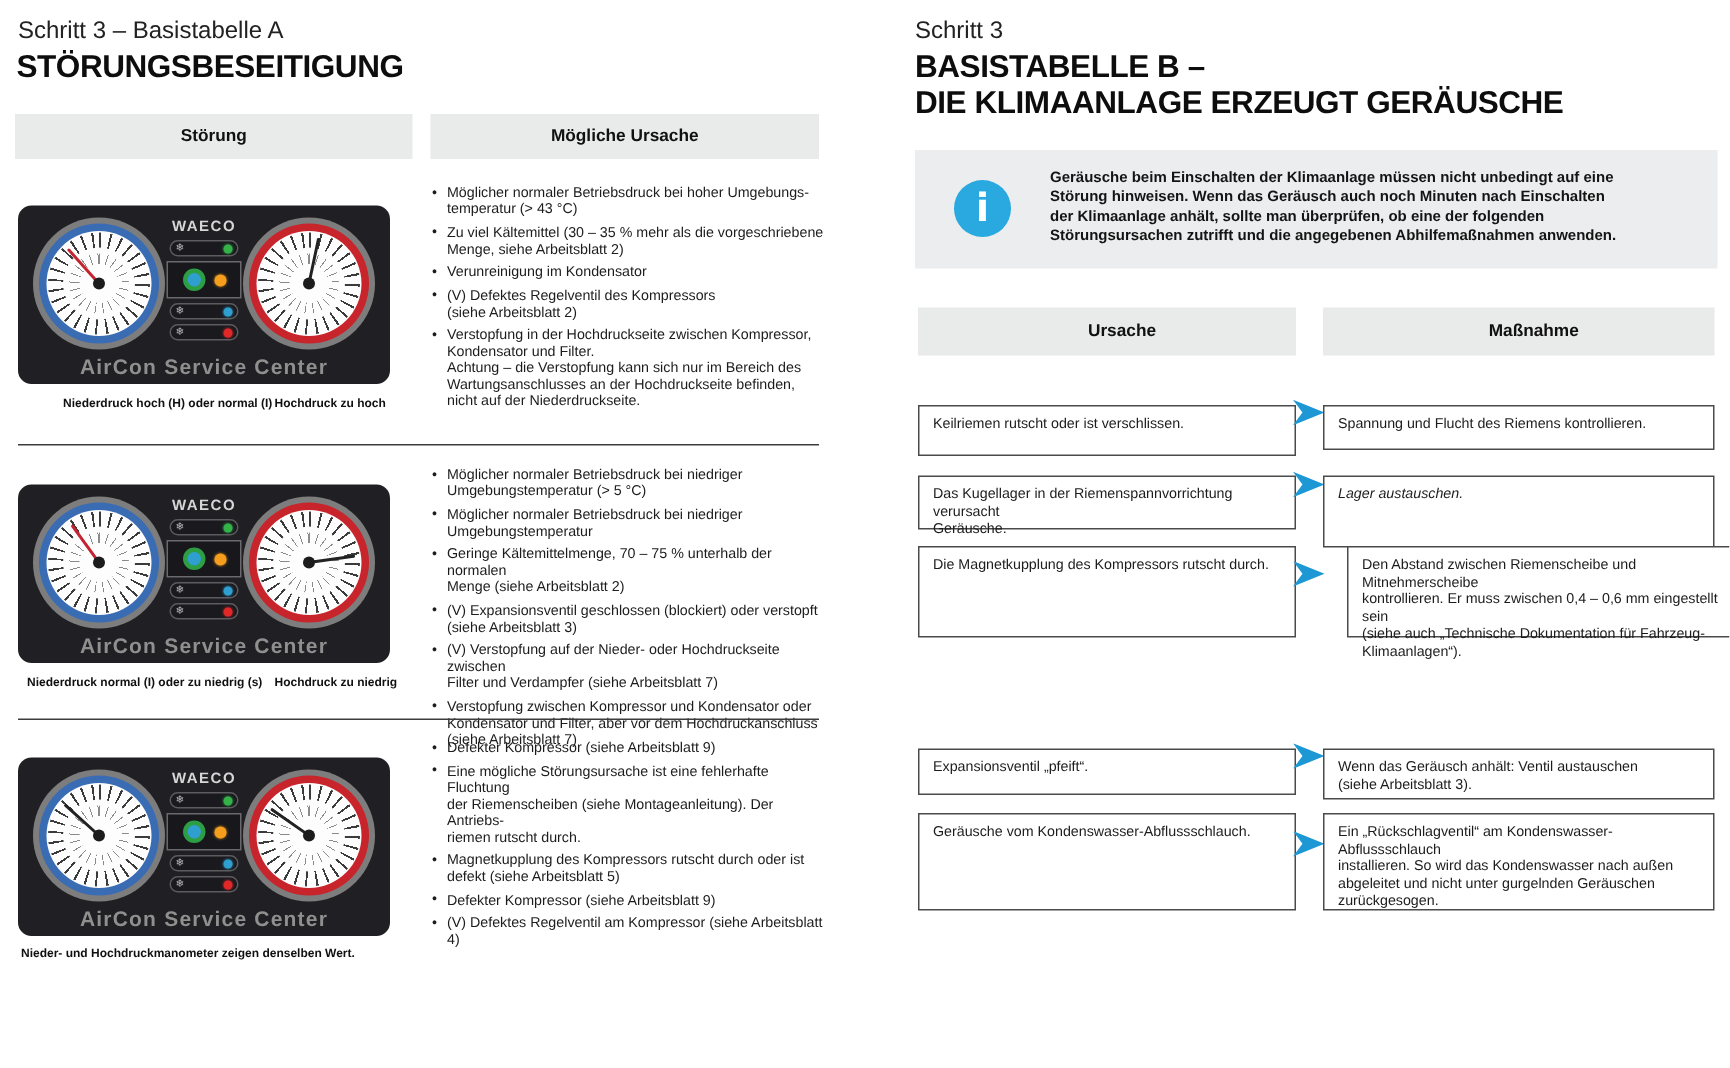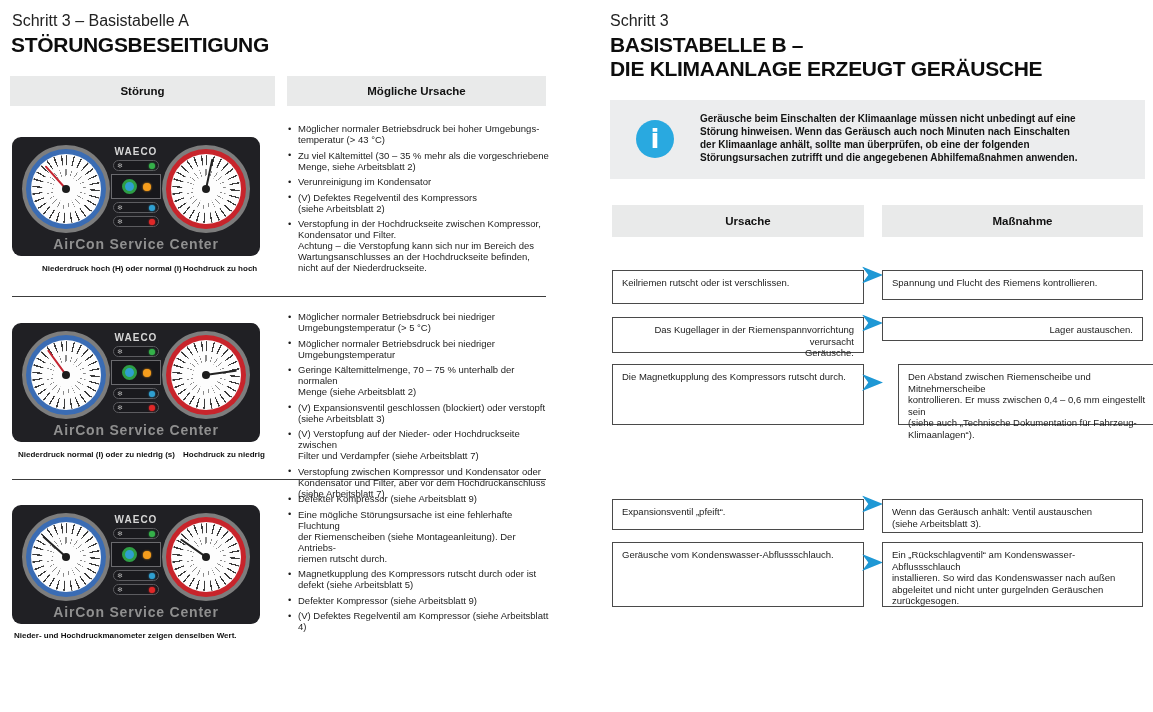--- a/index.html
+++ b/index.html
@@ -313,25 +313,25 @@
 
     <div class="colhead rcolhead" style="left:12px; width:252px;">Ursache</div>
     <div class="colhead rcolhead" style="left:282px; width:261px;">Maßnahme</div>
 
     <div class="rrow" style="top:258px; height:34px;">
       <div class="cbox" style="height:34px;">Keilriemen rutscht oder ist verschlissen.</div>
       <div class="arrow"></div>
       <div class="abox" style="height:30px;">Spannung und Flucht des Riemens kontrollieren.</div>
     </div>
 
-    <div class="rrow" style="top:305px; height:36px;text-align:right;">
+    <div class="rrow" style="top:305px; height:36px;">
       <div class="cbox" style="height:36px;">Das Kugellager in der Riemenspannvorrichtung verursacht
 Geräusche.</div>
       <div class="arrow"></div>
-      <div class="abox" style="height:24px;">Lager austauschen.</div>
+      <div class="abox" style="height:48px;font-style:italic;">Lager austauschen.</div>
     </div>
 
     <div class="rrow" style="top:352px; height:61px;">
       <div class="cbox" style="height:61px;">Die Magnetkupplung des Kompressors rutscht durch.</div>
       <div class="arrow"></div>
       <div class="abox" style="height:61px;margin-left:16px;">Den Abstand zwischen Riemenscheibe und Mitnehmerscheibe
 kontrollieren. Er muss zwischen 0,4 – 0,6 mm eingestellt sein
 (siehe auch „Technische Dokumentation für Fahrzeug-
 Klimaanlagen“).</div>
     </div>

